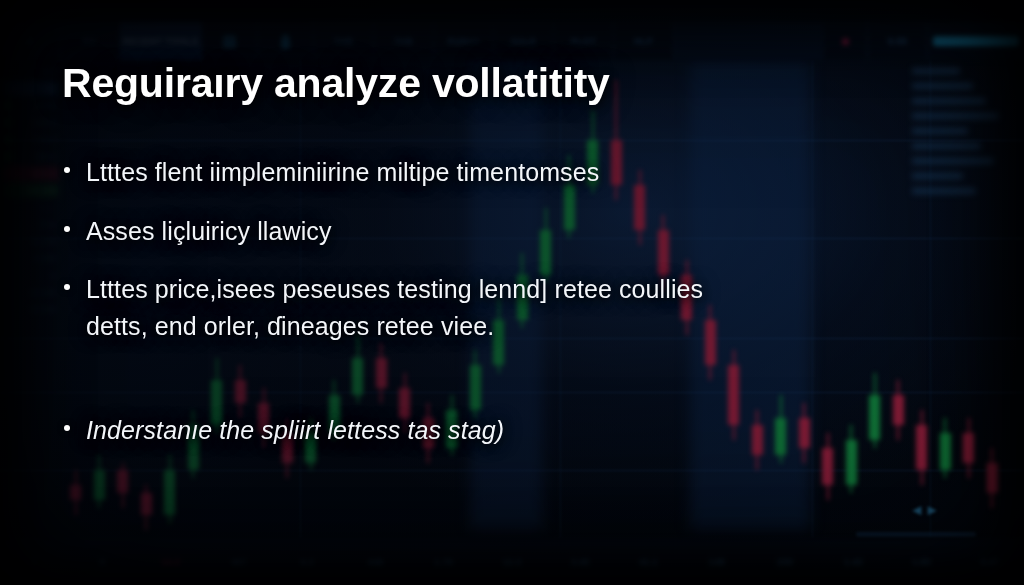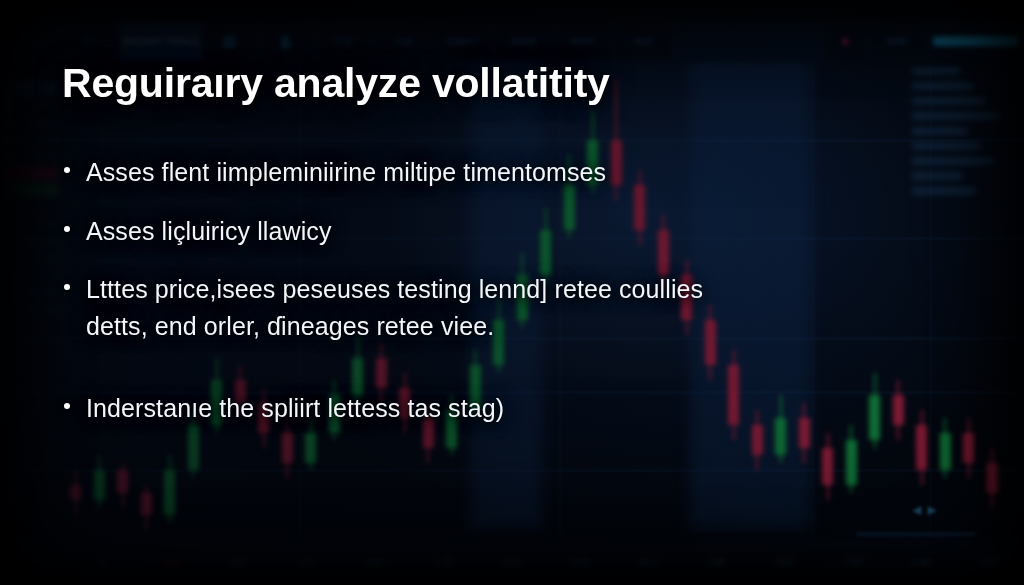--- a/index.html
+++ b/index.html
@@ -102,21 +102,21 @@
   .bitem .bullet {
     position:absolute; left:2px; top:13px; width:6px; height:6px;
     border-radius:50%; background:#ffffff;
     box-shadow:0 0 6px rgba(0,0,0,.9);
   }
   .bline {
     color:#f3f6fa; font-size:25px; line-height:1.46; padding-left:24px;
     font-weight:400; letter-spacing:.1px;
     text-shadow:0 2px 9px rgba(0,0,0,.96), 0 0 18px rgba(0,0,0,.85);
   }
-  .bitem.gap { margin-top:46px; }
+  .bitem.gap { margin-top:68px;font-style:italic; }
 </style>
 </head>
 <body>
 
 <div id="stage">
 
   <div class="bg-layer bg-base"></div>
 
   <div class="band" style="left:470px;width:72px;background:rgba(24,62,118,.42);"></div>
   <div class="band" style="left:690px;width:120px;background:rgba(20,56,108,.46);"></div>
@@ -389,21 +389,21 @@
     </div>
 
   <div class="scrim"></div>
   <div class="vignette"></div>
 
   <div class="overlay">
     <div class="slide-title">Reguiraıry analyze vollatitity</div>
     <ul class="blist" id="bullet-list">
         <li class="bitem">
           <span class="bullet"></span>
-          <div class="bline">Asses flent iimpleminiirine miltipe timentomses</div>
+          <div class="bline">Ltttes flent iimpleminiirine miltipe timentomses</div>
         </li>
         <li class="bitem">
           <span class="bullet"></span>
           <div class="bline">Asses liçluiricy llawicy</div>
         </li>
         <li class="bitem">
           <span class="bullet"></span>
           <div class="bline">Ltttes price,isees peseuses testing lennd] retee coullies</div>
           <div class="bline">detts, end orler, ɗineages retee viee.</div>
         </li>

